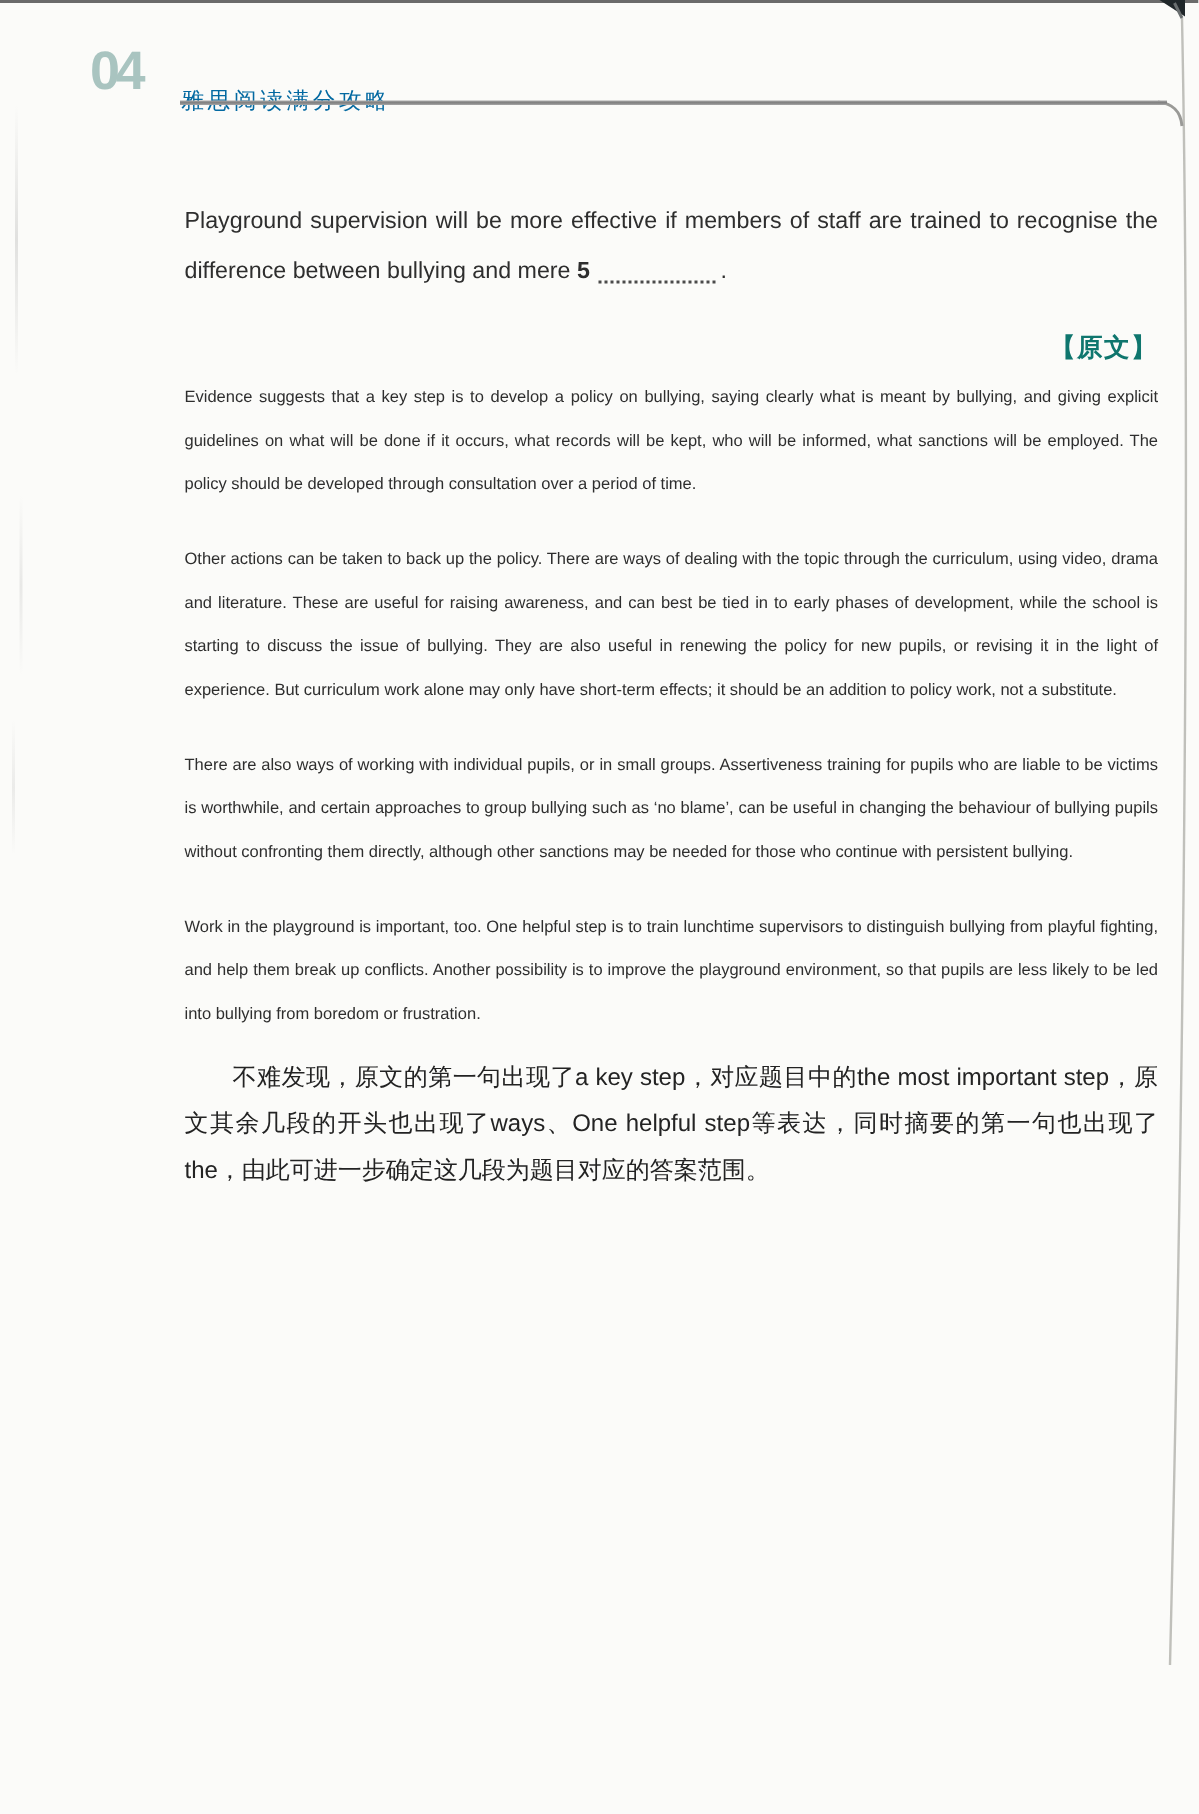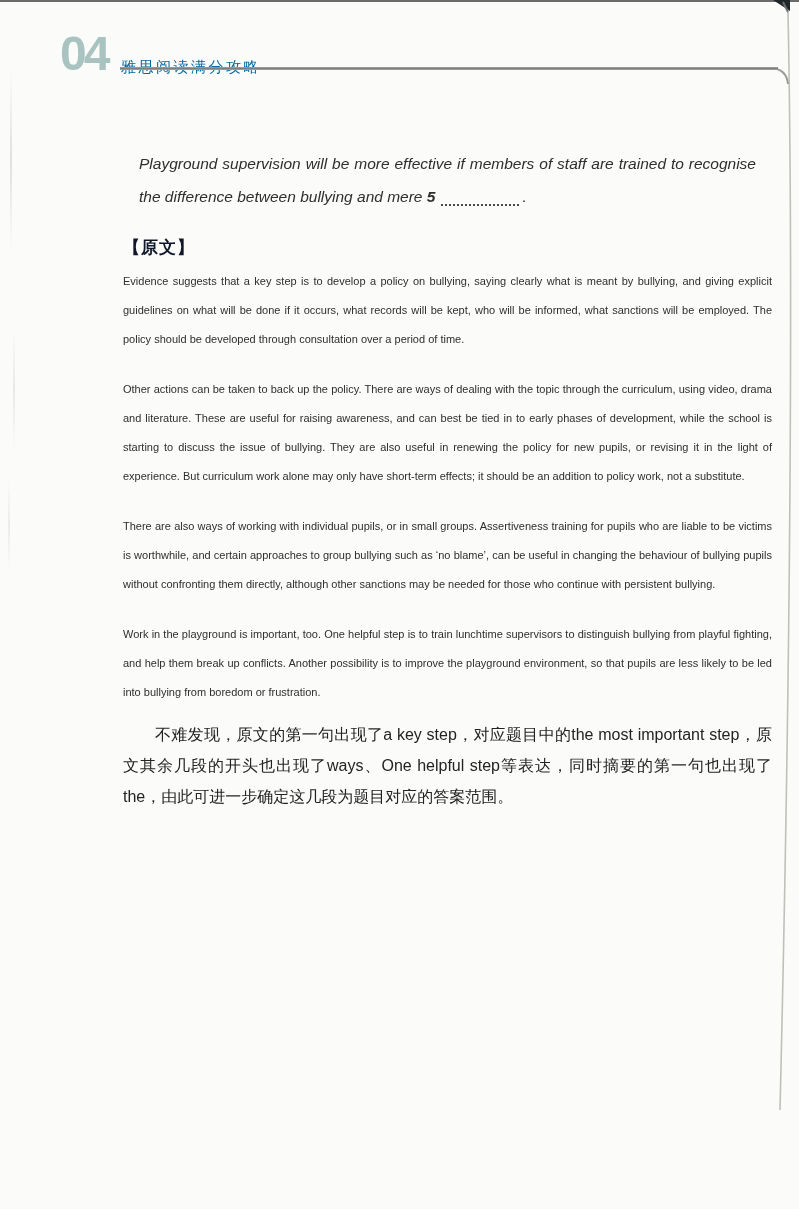--- a/index.html
+++ b/index.html
@@ -29,51 +29,51 @@
     position: absolute; width: 2px;
     background: linear-gradient(to bottom, rgba(130,130,130,0), rgba(130,130,130,.22), rgba(130,130,130,0));
   }
   .streak.s1 { left: 10px; top: 70px;  height: 180px; }
   .streak.s2 { left: 13px; top: 330px; height: 120px; opacity:.7; }
   .streak.s3 { left: 8px;  top: 480px; height: 90px;  opacity:.6; }
 
   
   .chapter-num {
     position: absolute; left: 60px; top: 26px;
-    font-size: 48px; font-weight: 700; letter-spacing: -3px;
+    font-size: 36px; font-weight: 700; letter-spacing: -3px;
     color: #a9c4c0;
   }
   .chapter-title {
     position: absolute; left: 121px; top: 58px;
     font-size: 15px; color: #0369a1; letter-spacing: 2.5px;
   }
   .header-rule {
     position: absolute; left: 120px; top: 67px;
     width: 658px; height: 3px;
     background: linear-gradient(to bottom, #a7a7a7, #7e7e7e, #a8a8a8);
   }
 
   
   .content {
     position: absolute; left: 123px; top: 131px;
     width: 649px; color: #2e2e2e;
   }
   .question-par {
     font-size: 15.5px; line-height: 33px;
-    text-align: justify; margin: 16px; font-style: italic;
+    text-align: justify; margin: 0;
   }
   .blank-line {
     display: inline-block; width: 78px; height: 15px;
     border-bottom: 2px dotted #4a4a4a;
     margin: 0 3px 0 6px;
     transform: translateY(4px);
   }
   .sec-heading {
-    font-size: 17px; font-weight: 700; color: #0f172a;
-    margin: 23px 0 8px 0; letter-spacing: 1px;
+    font-size: 17px; font-weight: 700; color: #0f766e;
+    margin: 23px 0 8px 0; letter-spacing: 1px; text-align: right;
   }
   .sec-heading.analysis { margin-top: 2px; margin-bottom: 4px; }
   .en-par {
     font-size: 11px; line-height: 29px;
     text-align: justify; margin: 0 0 21px 0;
   }
   .en-par.last { margin-bottom: 12px; }
   .cn-par {
     font-size: 16px; line-height: 31px;
     text-indent: 2em; text-align: justify; margin: 0;

